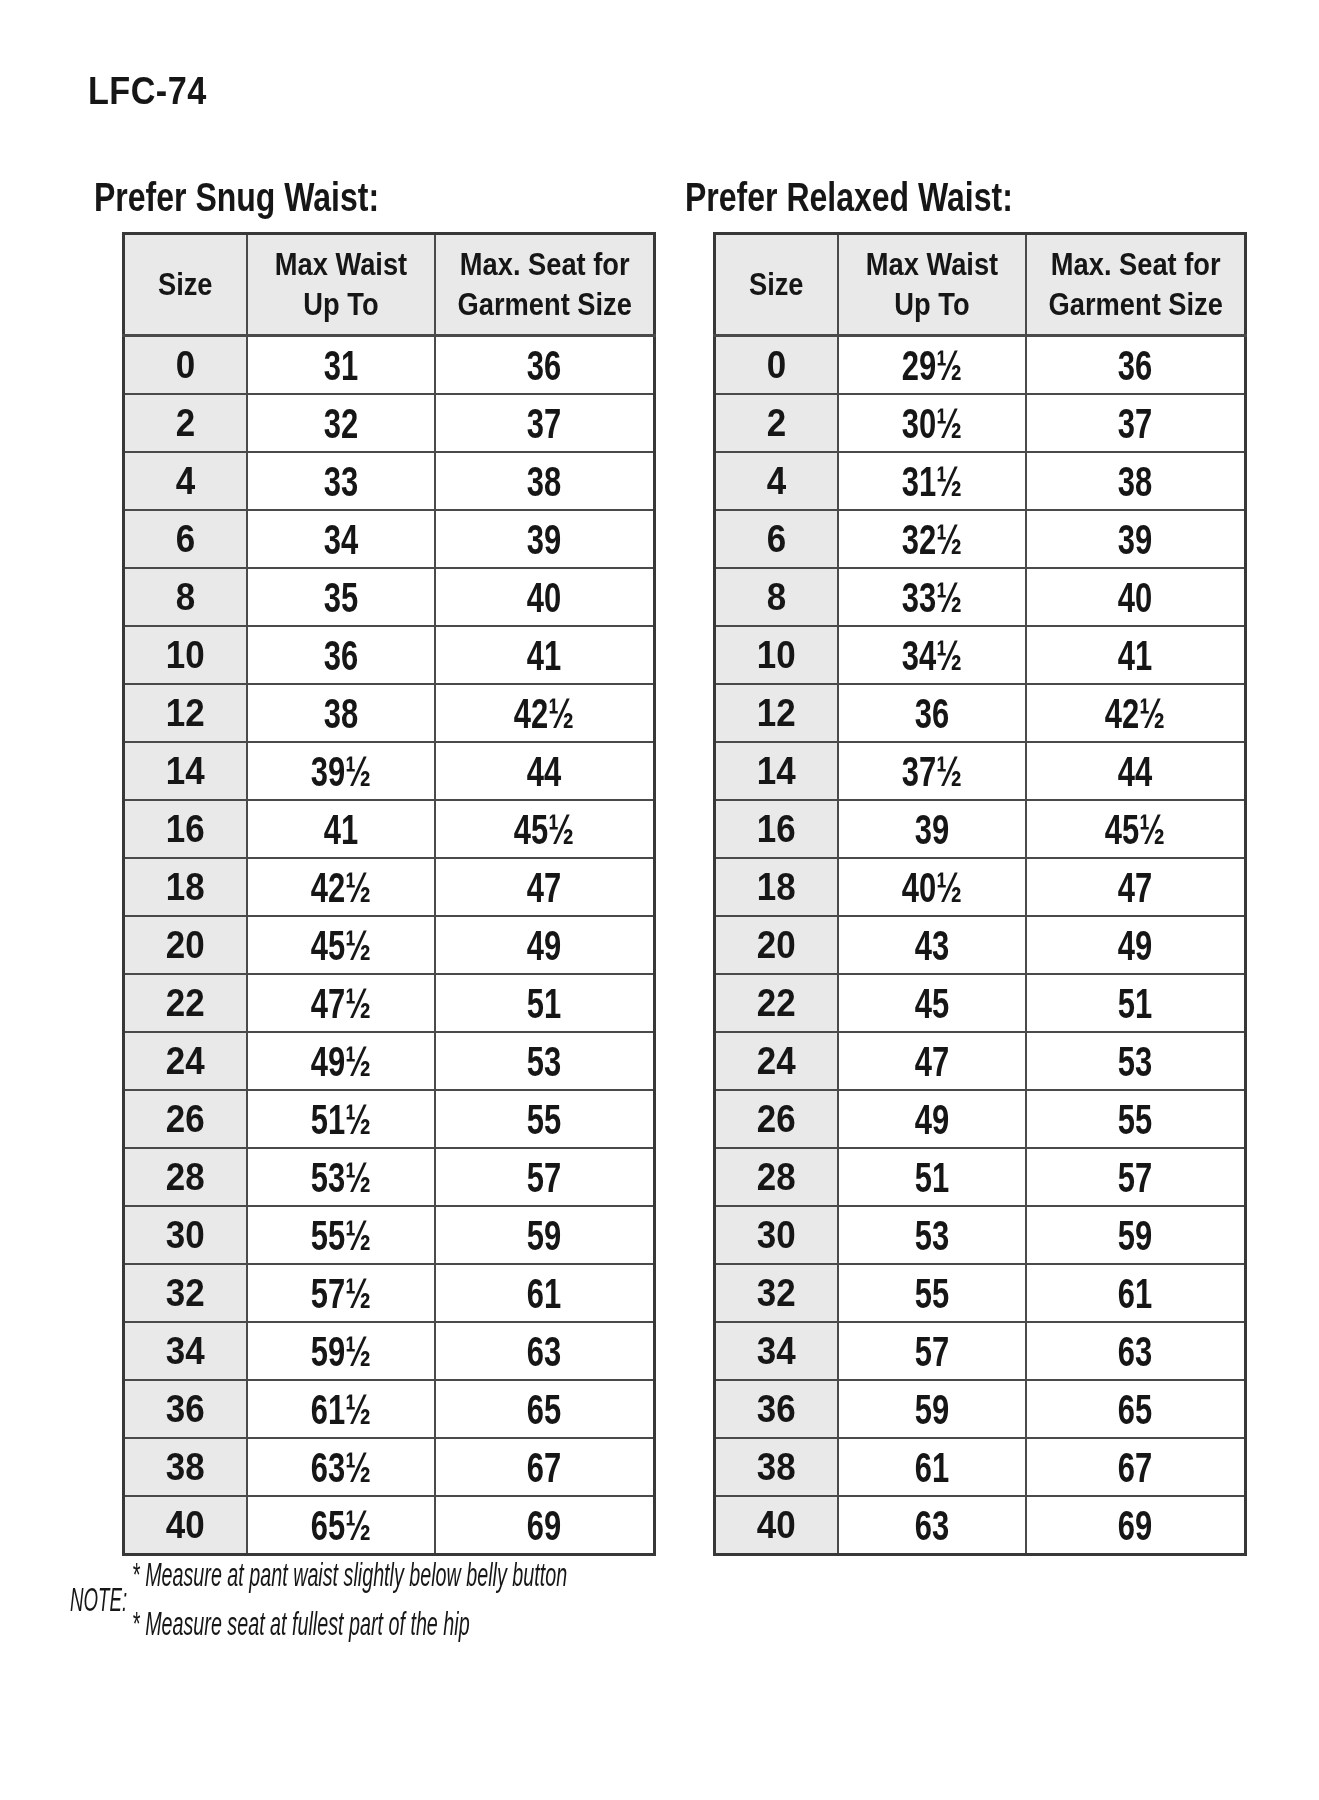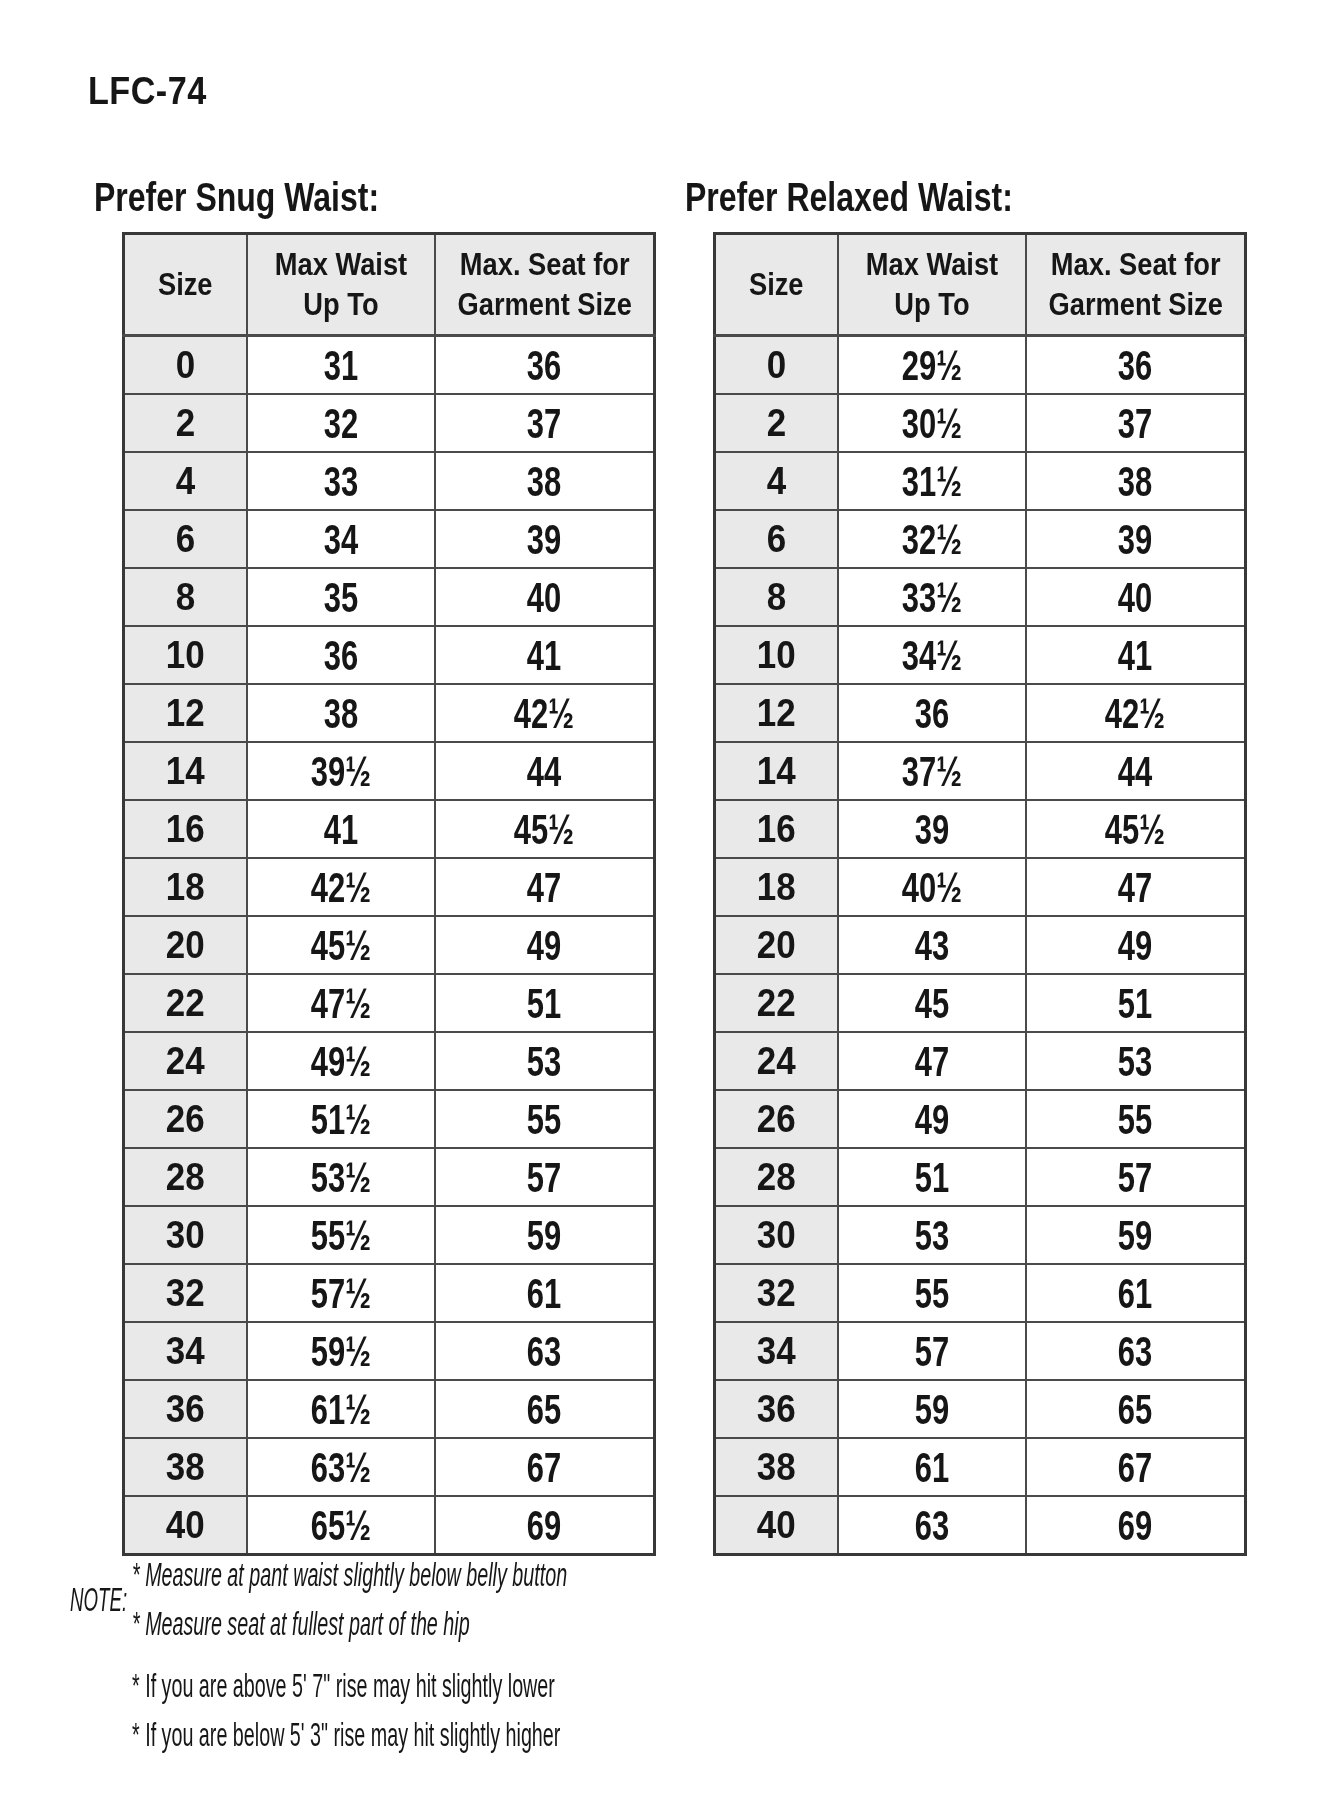--- a/index.html
+++ b/index.html
@@ -357,17 +357,13 @@
 </div>
 
 <div class="notes">
   <div class="notes-first">
     <span class="notes-label">NOTE:</span>
     <div>
       <span class="note-line">* Measure at pant waist slightly below belly button</span>
       <span class="note-line">* Measure seat at fullest part of the hip</span>
     </div>
   </div>
-  <div class="notes-group2">
-    <span class="note-line">* If you are above 5' 7" rise may hit slightly lower</span>
-    <span class="note-line">* If you are below 5' 3" rise may hit slightly higher</span>
-  </div>
 </div>
 
 </body></html>

